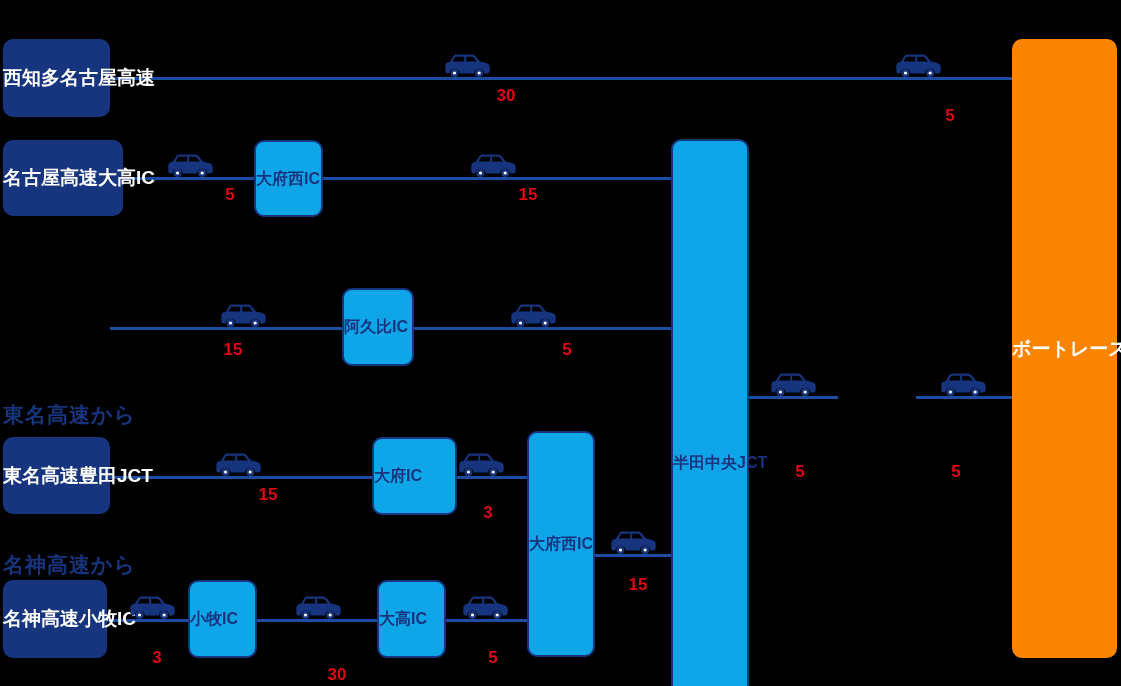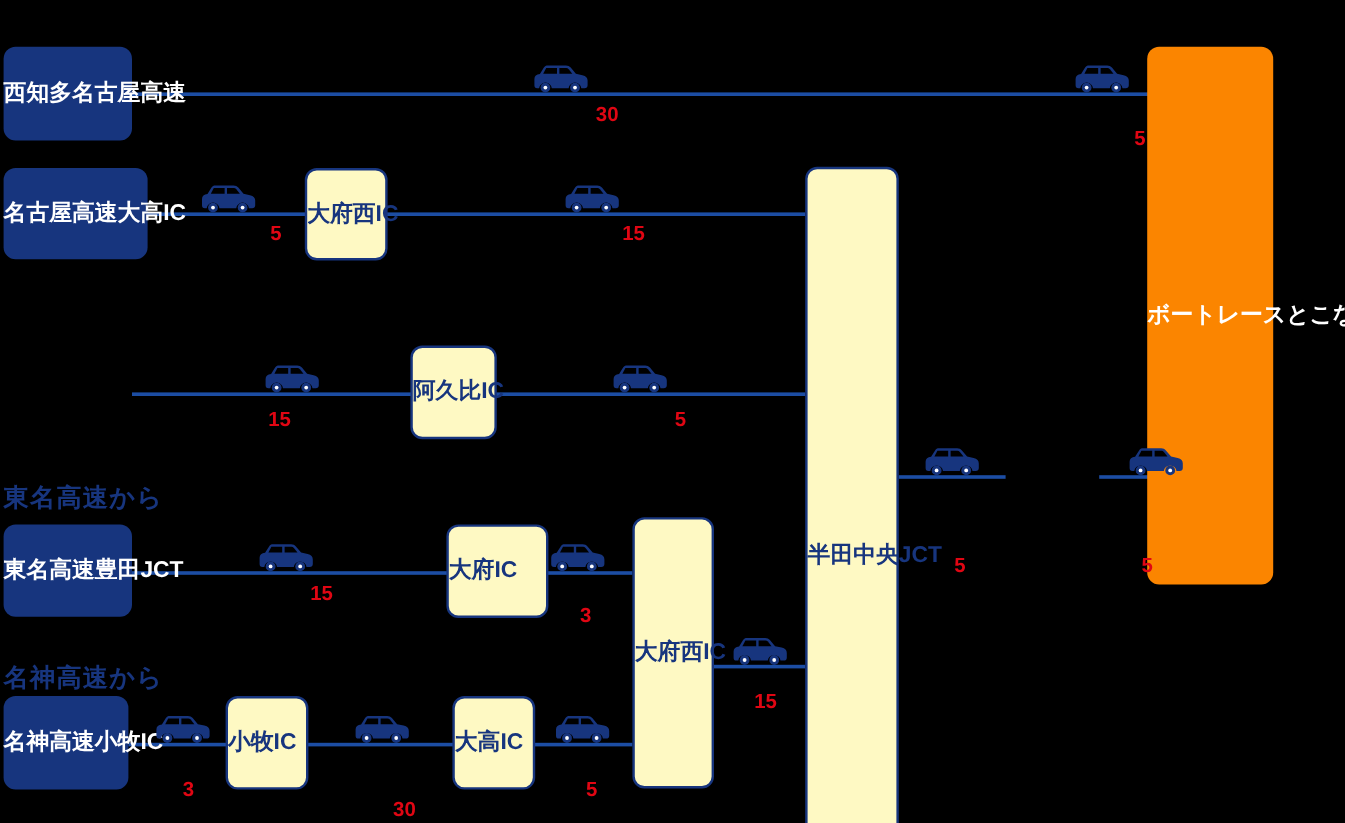--- a/index.html
+++ b/index.html
@@ -15,21 +15,21 @@
     position:absolute;font-size:21px;font-weight:bold;color:var(--navy);
     letter-spacing:1px;white-space:nowrap;z-index:2;
   }
   .route-line{position:absolute;height:3px;background:var(--line);z-index:1;}
   .box{
     position:absolute;display:flex;flex-direction:row;align-items:center;
     border-radius:10px;z-index:2;font-weight:bold;
     text-align:center;line-height:1.35;box-sizing:border-box;white-space:nowrap;
   }
   .navy-box{background:var(--navy);color:#fff;font-size:19px;}
-  .white-box{background:#fef9c3;color:var(--navy);border:2px solid var(--navy);font-size:19px;}
+  .white-box{background:#0ea5e9;color:var(--navy);border:2px solid var(--navy);font-size:16px;}
   .dest-box{background:var(--orange);color:#fff;font-size:19px;border-radius:10px;}
   .car{position:absolute;z-index:3;}
   .duration{
     position:absolute;color:var(--red);font-weight:bold;font-size:17px;
     transform:translateX(-50%);z-index:2;white-space:nowrap;
   }
   .svg-defs{position:absolute;width:0;height:0;overflow:hidden;}
 </style>
 </head>
 <body>
@@ -98,21 +98,21 @@
   </div>
   <div class="box white-box" style="left:527px;top:431px;width:68px;height:226px">
     <span>大府西</span>
     <span>IC</span>
   </div>
   <div class="box white-box" style="left:671px;top:139px;width:78px;height:648px">
     <span>半田中央</span>
     <span>JCT</span>
   </div>
 
-  <div class="box dest-box" style="left:956px;top:39px;width:105px;height:448px">
+  <div class="box dest-box" style="left:1012px;top:39px;width:105px;height:619px">
     <span>ボートレース</span>
     <span>とこなめ</span>
   </div>
 
   <svg class="car" style="left:442px;top:52px" width="50" height="26" viewBox="0 0 60 30">
       <use href="#car-shape"></use>
     </svg>
   <svg class="car" style="left:893px;top:52px" width="50" height="26" viewBox="0 0 60 30">
       <use href="#car-shape"></use>
     </svg>

